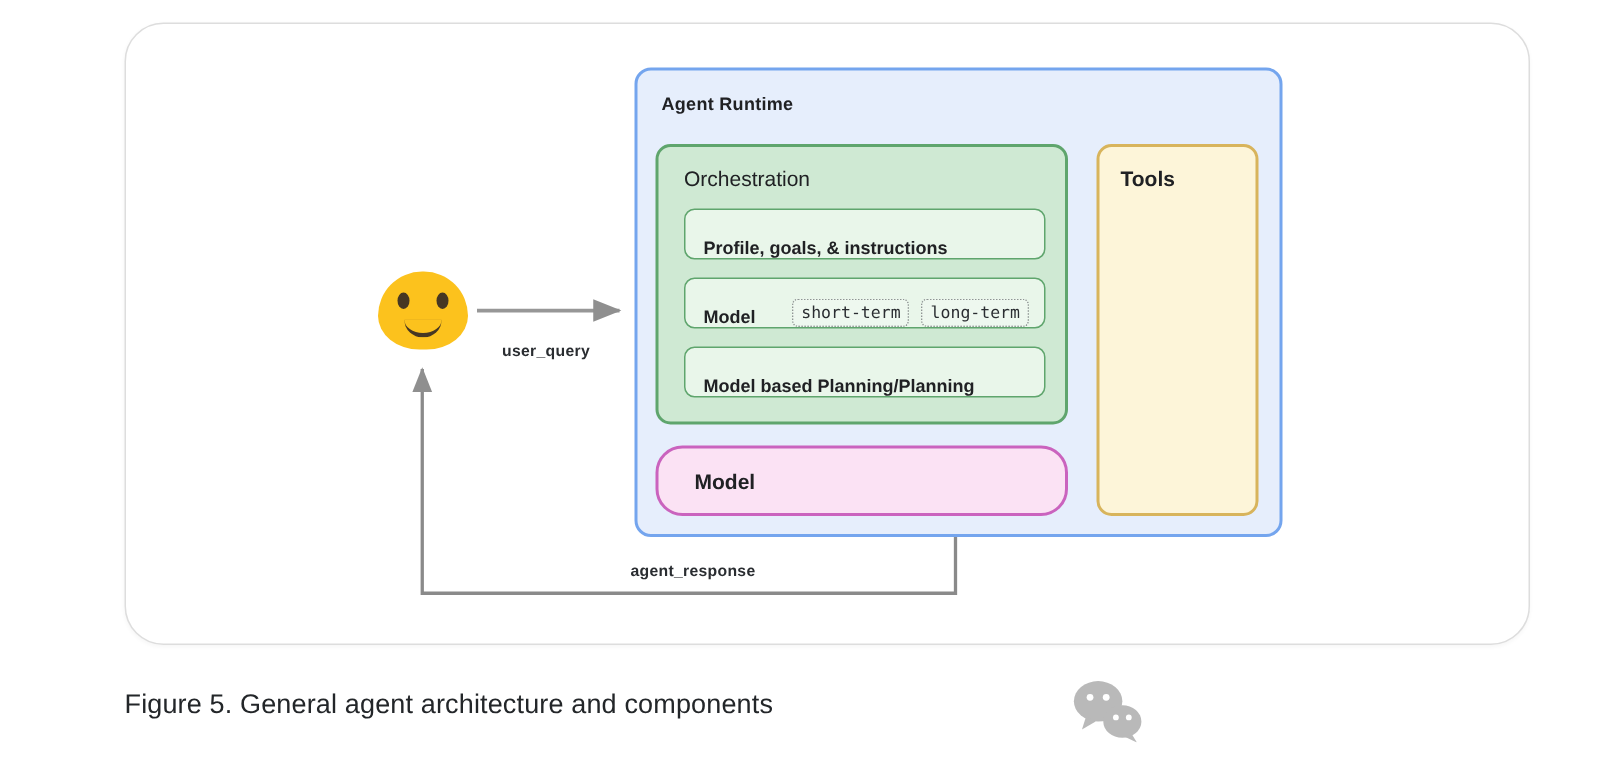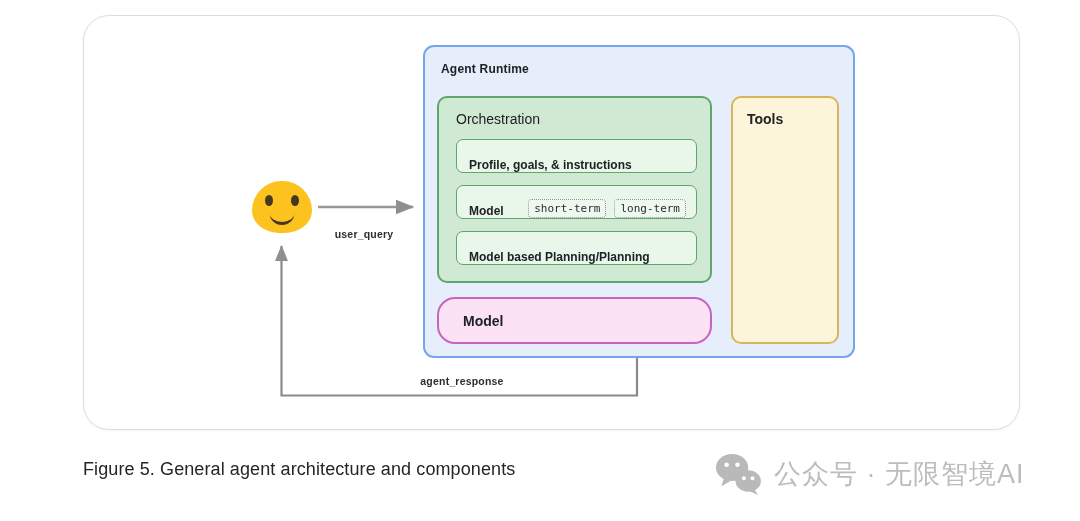--- a/index.html
+++ b/index.html
@@ -159,16 +159,15 @@
     <svg width="48" height="42" viewBox="0 0 44 39" aria-hidden="true">
       <ellipse cx="16.5" cy="13.5" rx="15" ry="12.5" fill="#b9b9b9"></ellipse>
       <path d="M9 23 L6.5 31 L15 26 Z" fill="#b9b9b9"></path>
       <circle cx="11.5" cy="11" r="2.1" fill="#ffffff"></circle>
       <circle cx="21.5" cy="11" r="2.1" fill="#ffffff"></circle>
       <ellipse cx="31.5" cy="26" rx="11.8" ry="10" fill="#b9b9b9"></ellipse>
       <path d="M37.5 34 L40.5 39 L33 35.5 Z" fill="#b9b9b9"></path>
       <circle cx="27.5" cy="23.5" r="1.8" fill="#ffffff"></circle>
       <circle cx="35.5" cy="23.5" r="1.8" fill="#ffffff"></circle>
     </svg>
-    <span class="watermark-text">公众号 · 无限智境AI</span>
   </div>
 
 </div>
 
 </body></html>

